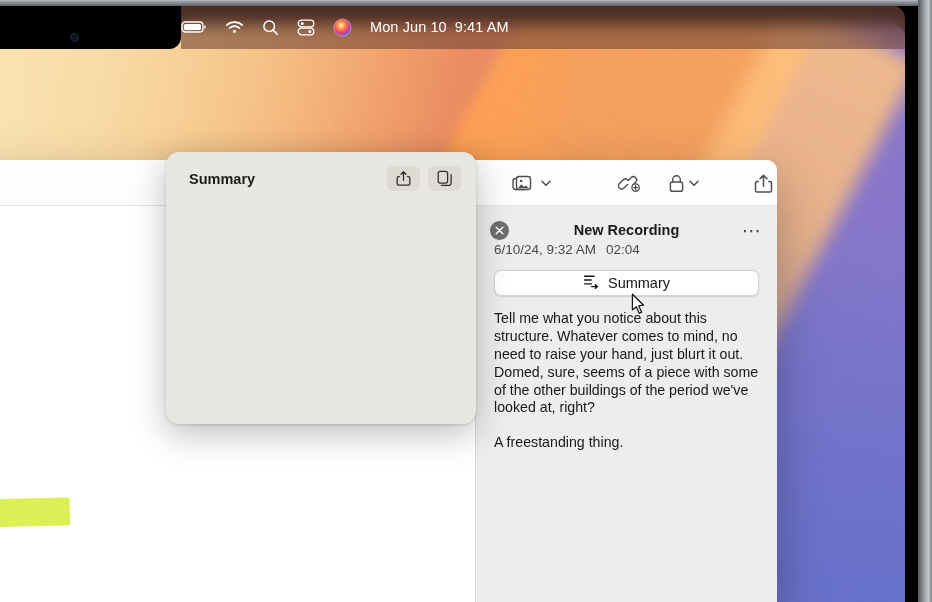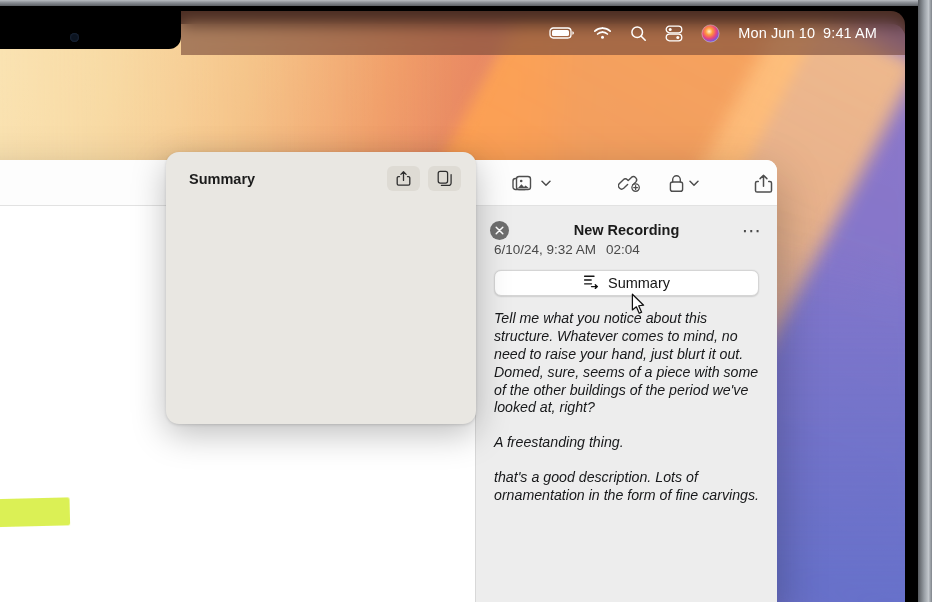--- a/index.html
+++ b/index.html
@@ -63,24 +63,24 @@
   .notch {
     position:absolute; left:0; top:5px; width:181px; height:44px;
     background:#000; border-bottom-right-radius:12px; z-index:40;
   }
   .camera {
     position:absolute; left:70px; top:33px; width:9px; height:9px;
     border-radius:50%; background:#0c1420;
     box-shadow:inset 0 0 2px #2a3b55; z-index:41;
   }
   .menubar {
-    position:absolute; left:181px; top:11px; right:27px; height:44px;
+    position:absolute; left:181px; top:5px; right:27px; height:44px;
     background:rgba(120,72,56,.62); backdrop-filter:blur(8px);
     border-top-right-radius:14px;
-    display:flex; align-items:center; justify-content:flex-end;
+    display:flex; align-items:center; 
     padding-right:28px; gap:18px; z-index:42;
   }
   .menubar .mb-icon { display:flex; align-items:center; color:#fff; }
   .mb-clock { color:#fff; font-size:14.5px; letter-spacing:.1px; white-space:nowrap; }
   .mb-clock .mb-time { margin-left:8px; }
 
   
   .window {
     position:absolute; left:-350px; top:160px; width:1127px; height:470px;
     background:#fff; border-top-left-radius:11px; border-top-right-radius:11px;
@@ -133,21 +133,21 @@
     text-align:left; font-size:13.5px; color:#4a4a4a; margin-top:3px;
   }
   .rec-meta .dur { margin-left:10px; }
   .summary-btn {
     margin:13px 18px 0 18px; height:26px; background:#fff;
     border:.5px solid #d5d5d5; border-radius:7px;
     box-shadow:0 .5px 1.5px rgba(0,0,0,.13);
     display:flex; align-items:center; justify-content:center; gap:8px;
     font-size:14.5px; color:#151515; cursor:default;
   }
-  .transcript { padding:14px 18px 0 18px;font-style:italic; }
+  .transcript { padding:14px 18px 0 18px; }
   .transcript p {
     font-size:14.2px; line-height:17.8px; color:#17181a; margin-bottom:17px;
   }
 
   
   .cursor { position:absolute; left:631px; top:293px; z-index:55; }
 
   
   .popover {
     position:absolute; left:166px; top:152px; width:310px; height:272px;
@@ -344,21 +344,20 @@
                   <path d="M12.3 10.8l1.9 1.8-1.9 1.8"></path>
               </g>
             </svg>
           </span>
           <span>Summary</span>
         </div>
 
         <div class="transcript">
           <p>Tell me what you notice about this structure. Whatever comes to mind, no need to raise your hand, just blurt it out. Domed, sure, seems of a piece with some of the other buildings of the period we've looked at, right?</p>
           <p>A freestanding thing.</p>
-          <p>that's a good description. Lots of ornamentation in the form of fine carvings.</p>
         </div>
       </div>
     </div>
   </div>
 
   <div class="pop-tail"></div>
   <div class="popover">
     <div class="pop-head">
       <div class="pop-title">Summary</div>
       <div class="pop-actions">

